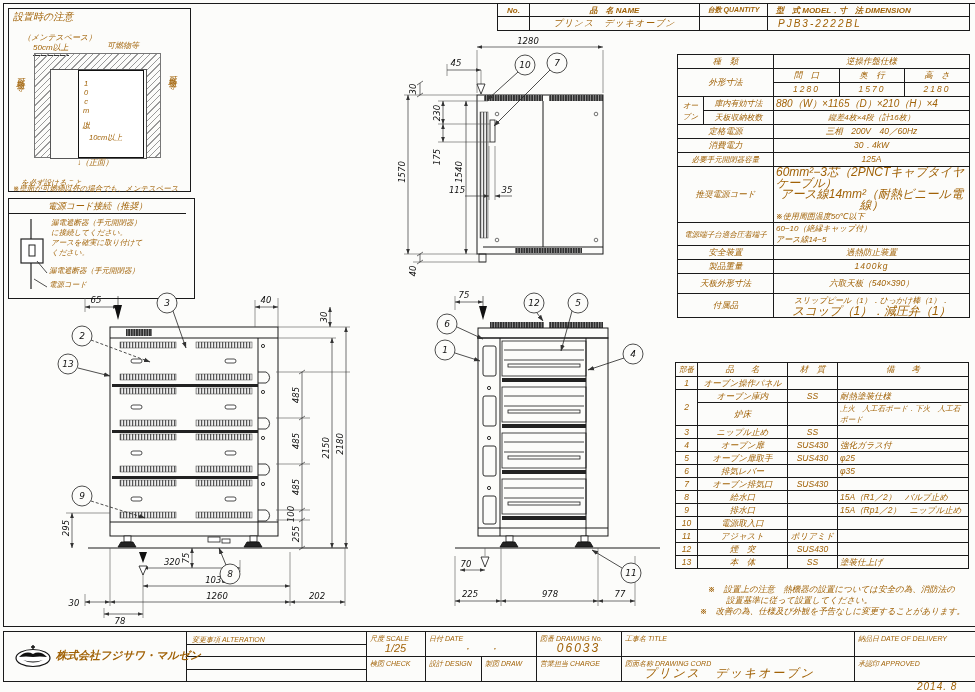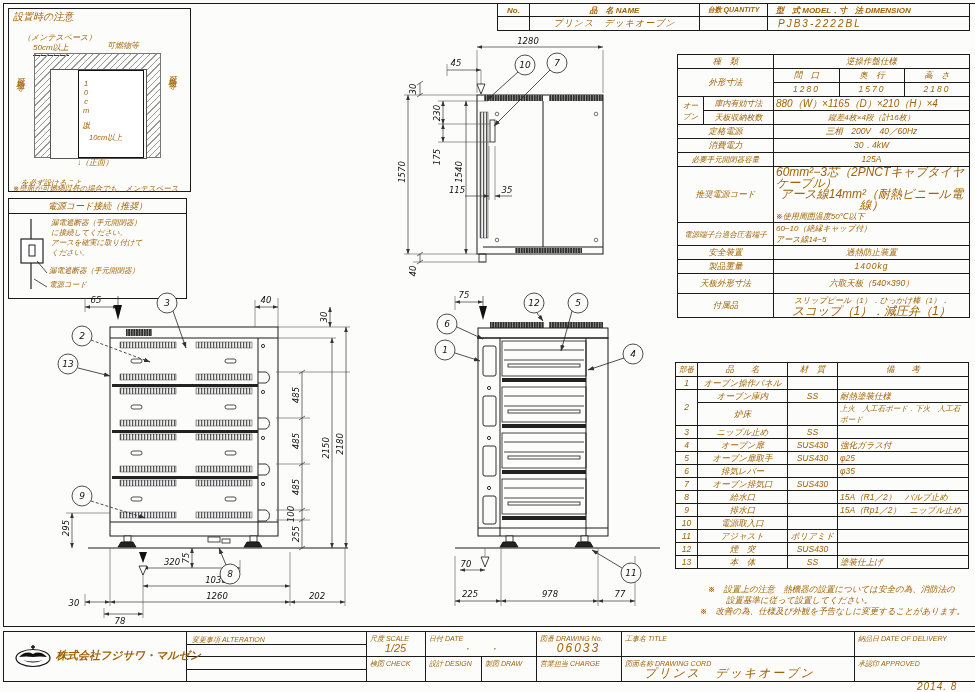--- a/index.html
+++ b/index.html
@@ -76,21 +76,21 @@
     </div>
     <div class="t f8 vtext" style="left:6px;top:62px;height:70px;">可燃物等</div>
     <div class="t f8 vtext" style="left:158px;top:60px;height:70px;">可燃物等</div>
     <div class="t f75 vtext" style="left:72px;top:70px;height:58px;letter-spacing:0;">10cm以上</div>
     <div class="t f75" style="left:80px;top:125px;">10cm以上</div>
     <div class="t f8" style="left:68px;top:149px;">↓（正面）</div>
     <div class="t f75" style="left:4px;top:160px;margin-top:16px;">※壁面が可燃物以外の場合でも、メンテスペース</div>
     <div class="t f75" style="left:12px;top:170px;">を必ず設けること</div>
   </div>
 
-  <div class="abs" style="left:8px;top:198px;width:177px;height:99px;border:1px solid #1a1a1a;">
+  <div class="abs" style="left:8px;top:198px;width:177px;height:99px;border:1px solid #1a1a1a;padding-left:8px;">
     <div class="t f9 ctr" style="left:0;top:2px;width:177px;border-bottom:1px solid #1a1a1a;padding-bottom:2px;">電源コード接続（推奨）</div>
     <svg class="abs" style="left:0;top:14px;" width="177" height="85" viewBox="0 0 177 85">
       <line x1="22" y1="6" x2="22" y2="76" stroke="#222" stroke-width="1.2"></line>
       <rect x="12" y="26" width="22" height="24" fill="#fff" stroke="#222" stroke-width="1.2"></rect>
       <rect x="20" y="32" width="6" height="11" fill="#fff" stroke="#222" stroke-width="1"></rect>
       <line x1="38" y1="60" x2="28" y2="48" stroke="#222" stroke-width="0.8"></line>
       <line x1="38" y1="74" x2="25" y2="66" stroke="#222" stroke-width="0.8"></line>
     </svg>
     <div class="t f75" style="left:42px;top:20px;">漏電遮断器（手元開閉器）</div>
     <div class="t f75" style="left:42px;top:30px;">に接続してください。</div>

